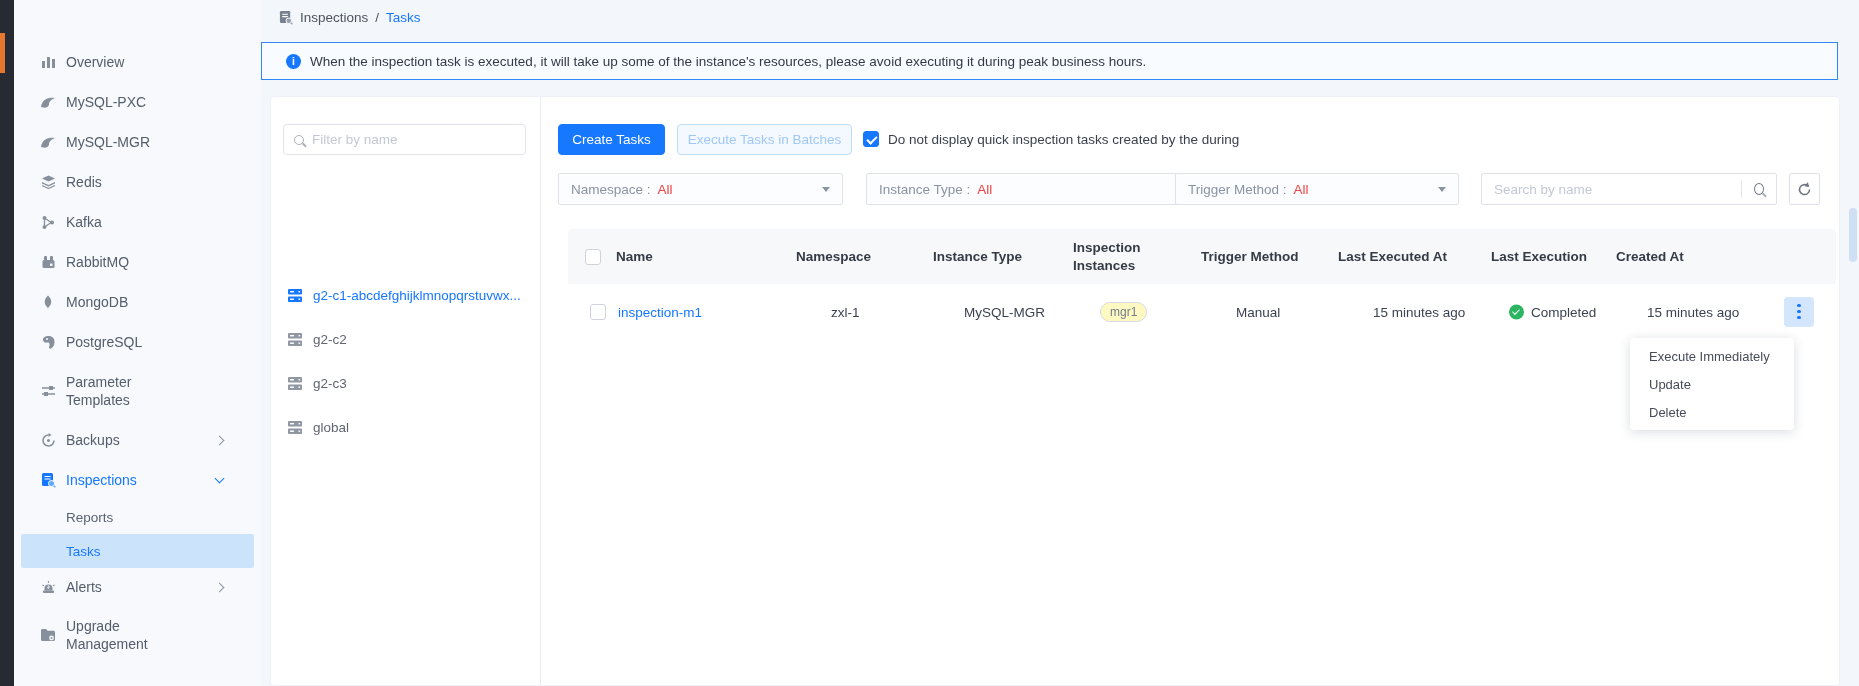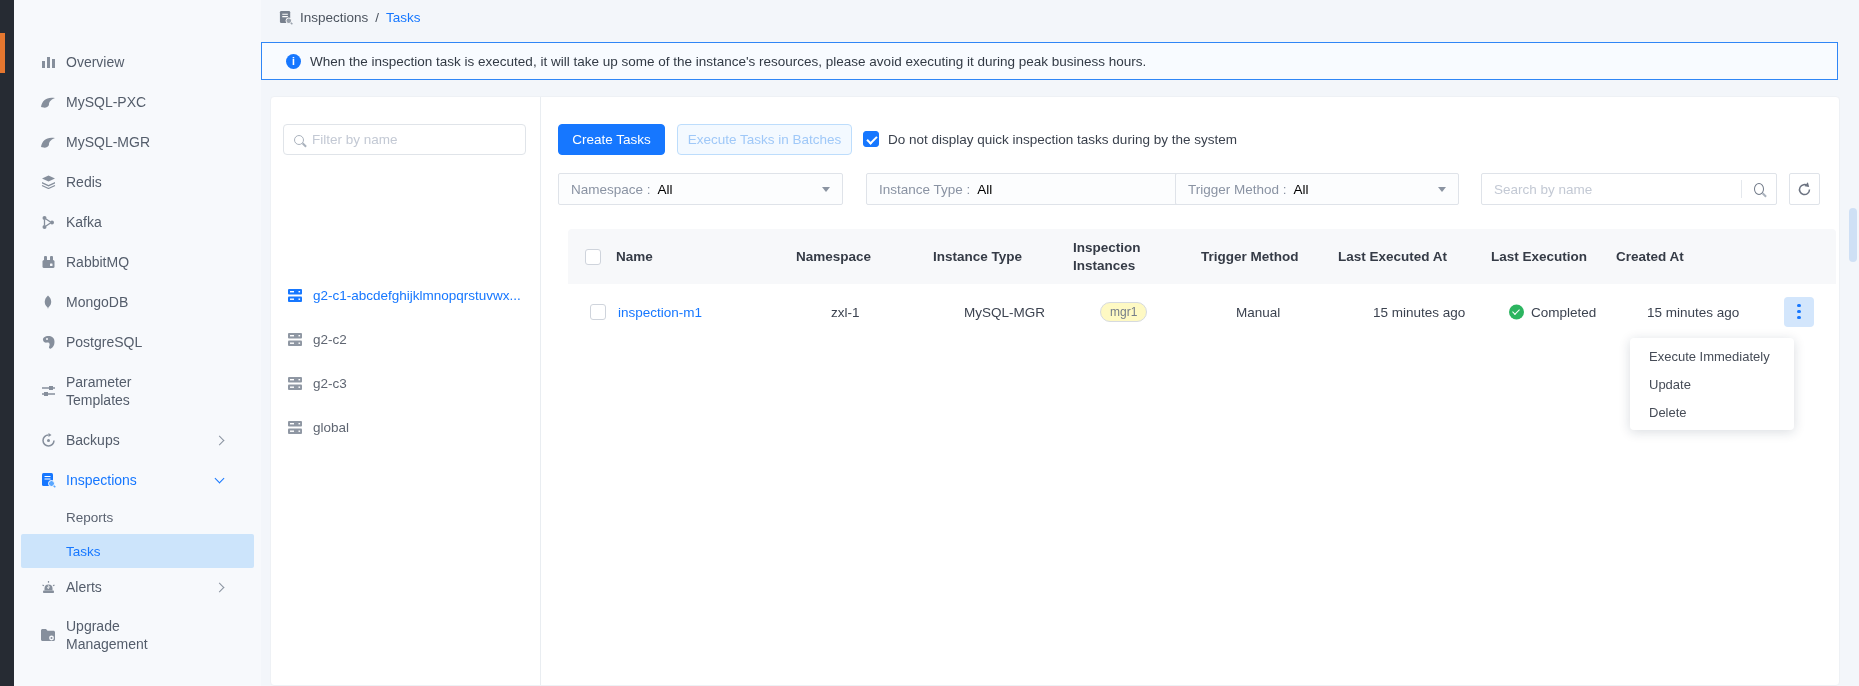--- a/index.html
+++ b/index.html
@@ -66,21 +66,21 @@
 
   .cb { width:16px; height:16px; border:1px solid #cfd4dc; border-radius:3px; background:#fff; position:relative; flex:0 0 16px; }
   .cb.checked { background:#1677ff; border-color:#1677ff; }
   .cb.checked::after { content:""; position:absolute; left:5px; top:2px; width:4px; height:8px;
     border:solid #fff; border-width:0 2px 2px 0; transform:rotate(45deg); }
   .hide-quick { position:absolute; left:322px; top:34px; display:flex; align-items:center; gap:9px; font-size:13.5px; color:#3a414d; }
 
   .dd { position:absolute; top:76px; height:32px; background:#fcfdfe; border:1px solid #dfe3e9; border-radius:2px;
     display:flex; align-items:center; padding:0 12px; font-size:13.5px; cursor:pointer; }
   .dd .dl { color:#8a93a3; margin-right:7px; }
-  .dd .dv { color:#000000; }
+  .dd .dv { color:#ef4444; }
   .caret { margin-left:auto; width:0; height:0; border-left:4.5px solid transparent; border-right:4.5px solid transparent; border-top:5.5px solid #8b94a2; }
   .dd1 { left:17px;  width:285px; }
   .dd2 { left:325px; width:343px; }
   .dd3 { left:634px; width:284px; }
   .searchbox { position:absolute; left:940px; top:76px; width:296px; height:32px; border:1px solid #dfe3e9;
     border-radius:2px; background:#fff; display:flex; align-items:center; padding:0 12px; }
   .searchbox input { border:none; outline:none; flex:1; font-size:13.5px; color:#3c4350; font-family:"Liberation Sans",sans-serif; }
   .searchbox input::placeholder { color:#c3c9d4; }
   .searchbox .vdiv { width:1px; height:18px; background:#e4e8ed; margin:0 12px 0 6px; }
   .refresh-btn { position:absolute; left:1248px; top:76px; width:31px; height:32px; border:1px solid #dfe3e9;
@@ -354,21 +354,21 @@
           </div>
         </div>
       </div>
 
       <div class="content">
 
         <div class="btn btn-primary">Create Tasks</div>
         <div class="btn btn-disabled">Execute Tasks in Batches</div>
         <div class="hide-quick">
           <span class="cb checked"></span>
-          <span>Do not display quick inspection tasks during by the system</span>
+          <span>Do not display quick inspection tasks created by the during</span>
         </div>
 
         <div class="dd dd1">
           <span class="dl">Namespace :</span>
           <span class="dv">All</span>
           <span class="caret"></span>
         </div>
         <div class="dd dd2">
           <span class="dl">Instance Type :</span>
           <span class="dv">All</span>

